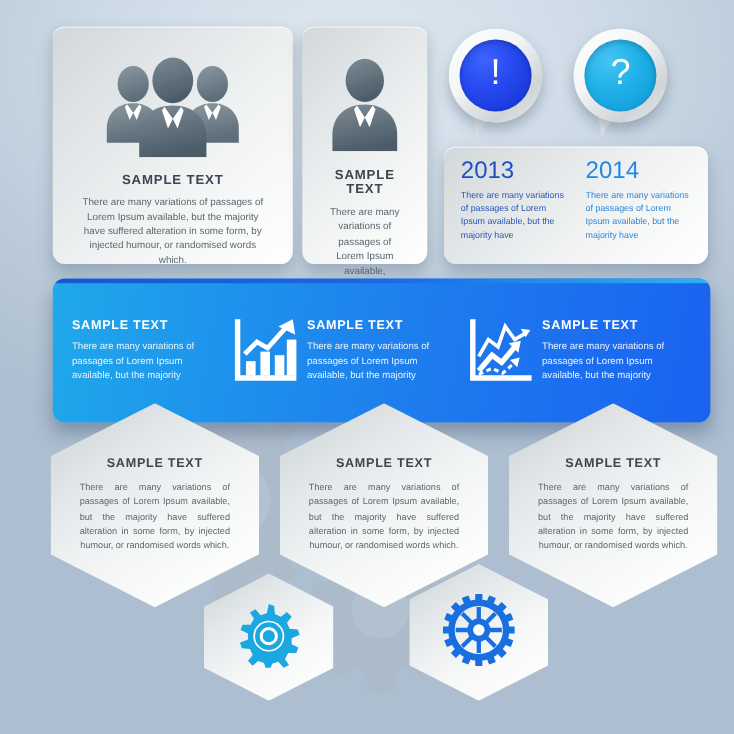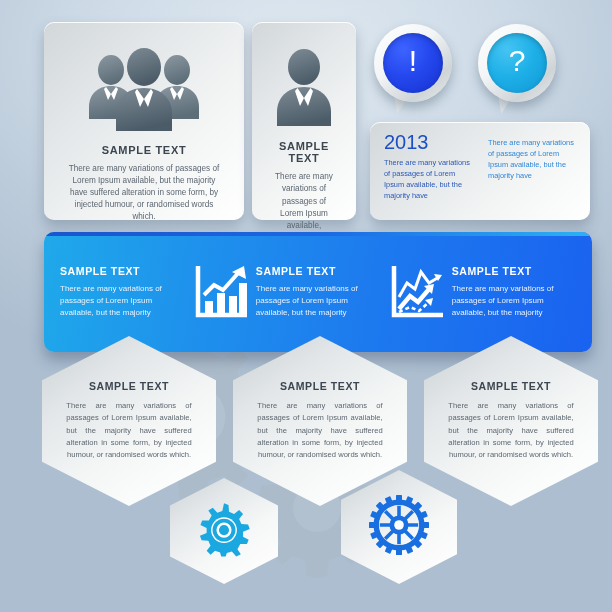--- a/index.html
+++ b/index.html
@@ -264,20 +264,21 @@
     </div>
   </div>
 
   <div class="card" id="card-years">
     <div class="years-row">
       <div class="year-col">
         <div class="year-num year-2013">2013</div>
         <div class="year-body c13">There are many variations of passages of Lorem Ipsum available, but the majority have</div>
       </div>
       <div class="year-col">
+        <div class="year-num year-2014">2014</div>
         <div class="year-body c14">There are many variations of passages of Lorem Ipsum available, but the majority have</div>
       </div>
     </div>
   </div>
 
   <div id="banner">
     <div class="banner-grid">
 
       <div class="b-text">
         <div class="b-title">SAMPLE TEXT</div>

